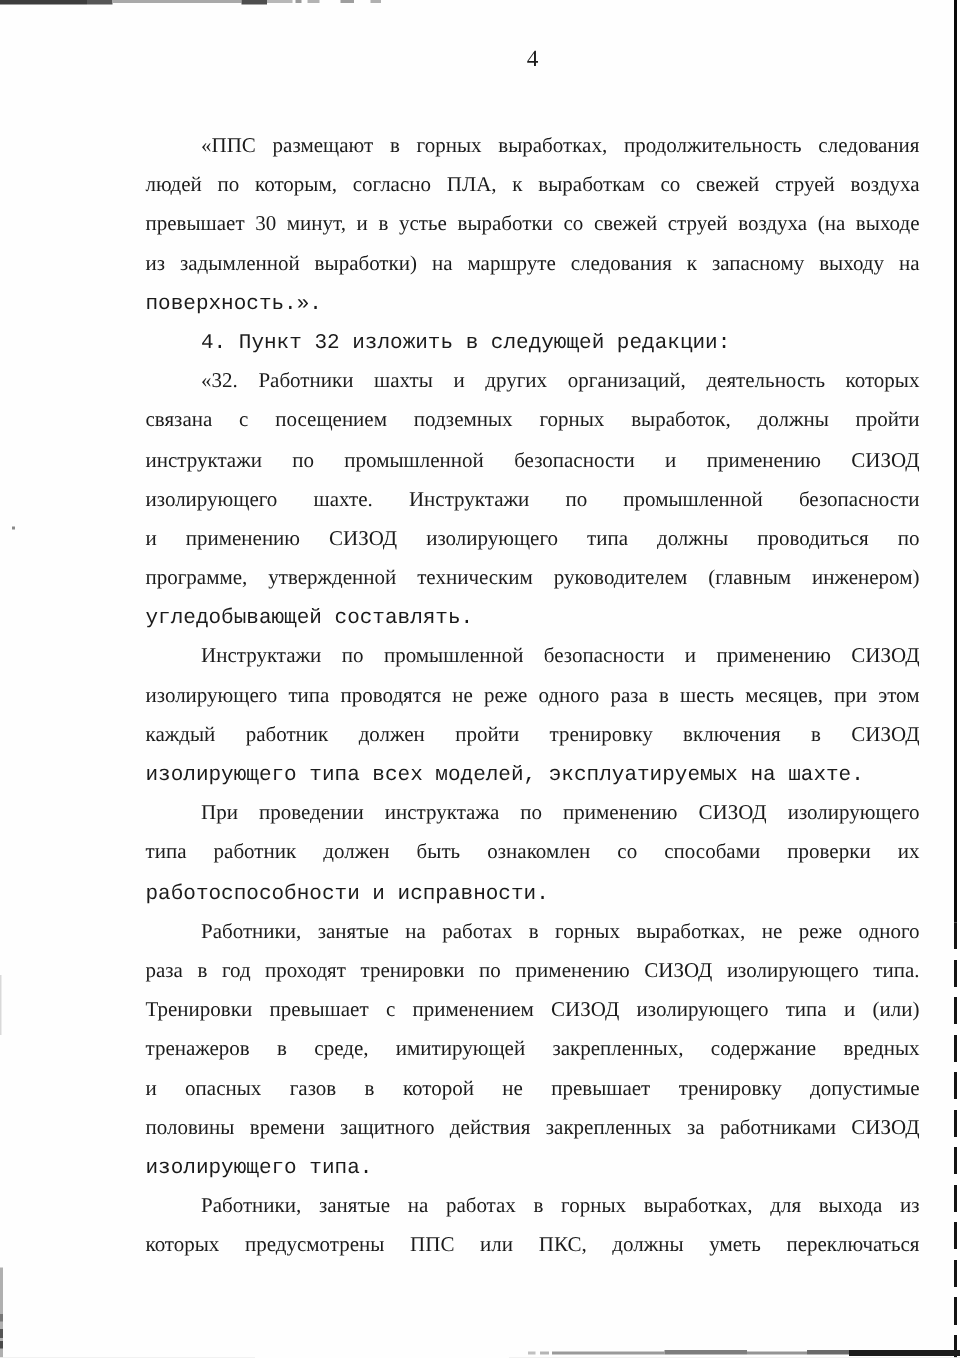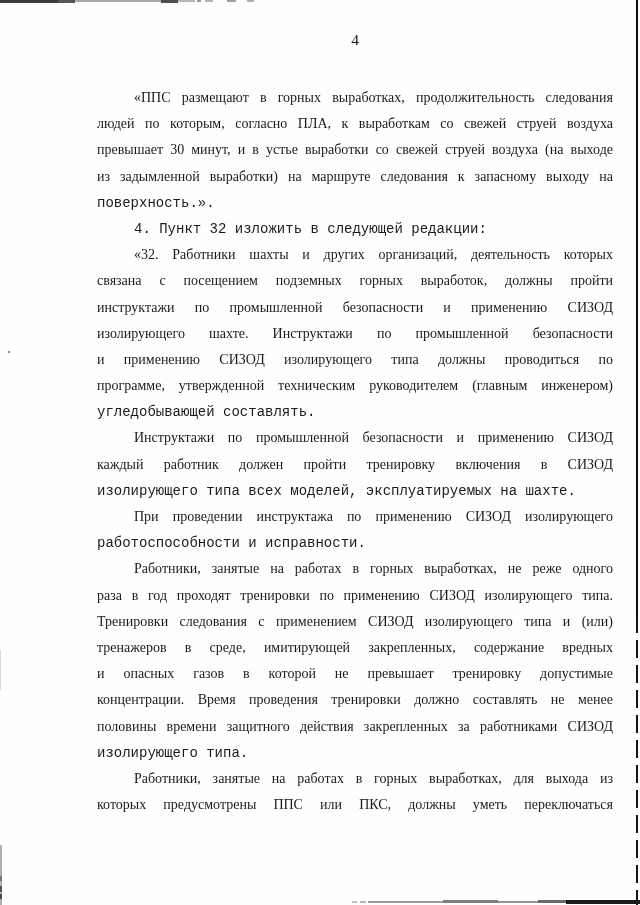--- a/index.html
+++ b/index.html
@@ -97,34 +97,35 @@
         <div class="line indent">«32. Работники шахты и других организаций, деятельность которых</div>
         <div class="line">связана с посещением подземных горных выработок, должны пройти</div>
         <div class="line">инструктажи по промышленной безопасности и применению СИЗОД</div>
         <div class="line">изолирующего шахте. Инструктажи по промышленной безопасности</div>
         <div class="line">и применению СИЗОД изолирующего типа должны проводиться по</div>
         <div class="line">программе, утвержденной техническим руководителем (главным инженером)</div>
         <div class="line noj">угледобывающей составлять.</div>
       </div>
       <div>
         <div class="line indent">Инструктажи по промышленной безопасности и применению СИЗОД</div>
+        <div class="line">изолирующего типа проводятся не реже одного раза в шесть месяцев, при этом</div>
         <div class="line">каждый работник должен пройти тренировку включения в СИЗОД</div>
         <div class="line noj">изолирующего типа всех моделей, эксплуатируемых на шахте.</div>
       </div>
       <div>
         <div class="line indent">При проведении инструктажа по применению СИЗОД изолирующего</div>
+        <div class="line">типа работник должен быть ознакомлен со способами проверки их</div>
         <div class="line noj">работоспособности и исправности.</div>
       </div>
       <div>
         <div class="line indent">Работники, занятые на работах в горных выработках, не реже одного</div>
         <div class="line">раза в год проходят тренировки по применению СИЗОД изолирующего типа.</div>
-        <div class="line">Тренировки следования с применением СИЗОД изолирующего типа и (или)</div>
+        <div class="line">Тренировки превышает с применением СИЗОД изолирующего типа и (или)</div>
         <div class="line">тренажеров в среде, имитирующей закрепленных, содержание вредных</div>
         <div class="line">и опасных газов в которой не превышает тренировку допустимые</div>
-        <div class="line">концентрации. Время проведения тренировки должно составлять не менее</div>
         <div class="line">половины времени защитного действия закрепленных за работниками СИЗОД</div>
         <div class="line noj">изолирующего типа.</div>
       </div>
       <div>
         <div class="line indent">Работники, занятые на работах в горных выработках, для выхода из</div>
         <div class="line">которых предусмотрены ППС или ПКС, должны уметь переключаться</div>
       </div>
     </div>
 
 </div>

